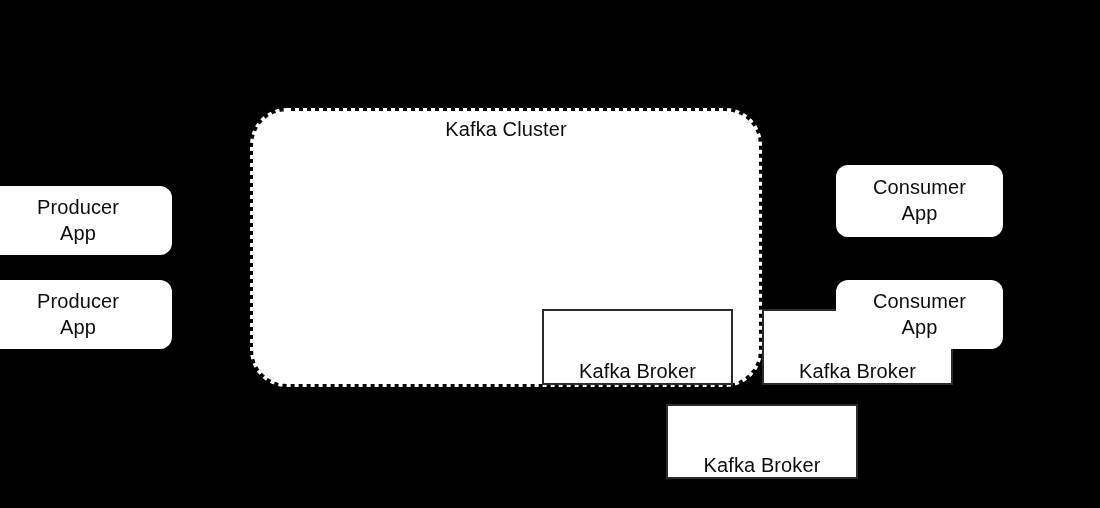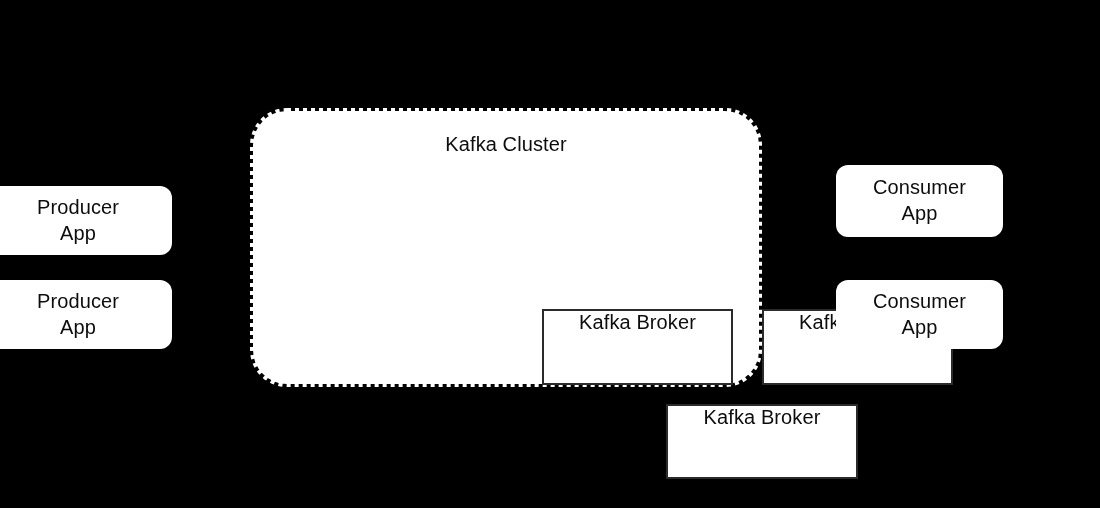--- a/index.html
+++ b/index.html
@@ -54,37 +54,37 @@
   #cluster-shape {
     position: absolute;
     inset: 0;
     width: 100%;
     height: 100%;
     display: block;
   }
   #cluster-title {
     position: absolute;
     left: 0;
-    top: 25px;
+    top: 10px;
     width: 100%;
     text-align: center;
     color: #0d0d0d;
     font-size: 20px;
     letter-spacing: 0.1px;
     white-space: nowrap;
   }
 
   
   .broker-box {
     position: absolute;
     background: #ffffff;
     border: 2px solid #2b2b2b;
     box-sizing: border-box;
     display: flex;
-    align-items: flex-start;
+    align-items: flex-end;
     justify-content: center;
     color: #0d0d0d;
     font-size: 20px;
     letter-spacing: 0.1px;
     white-space: nowrap;
   }
   #broker-1 { left: 292px; top: 201px; width: 191px; height: 76px; }
   #broker-2 { left: 512px; top: 201px; width: 191px; height: 76px; }
   #broker-3 { left: 416px; top: 296px; width: 192px; height: 75px; }
 </style>

